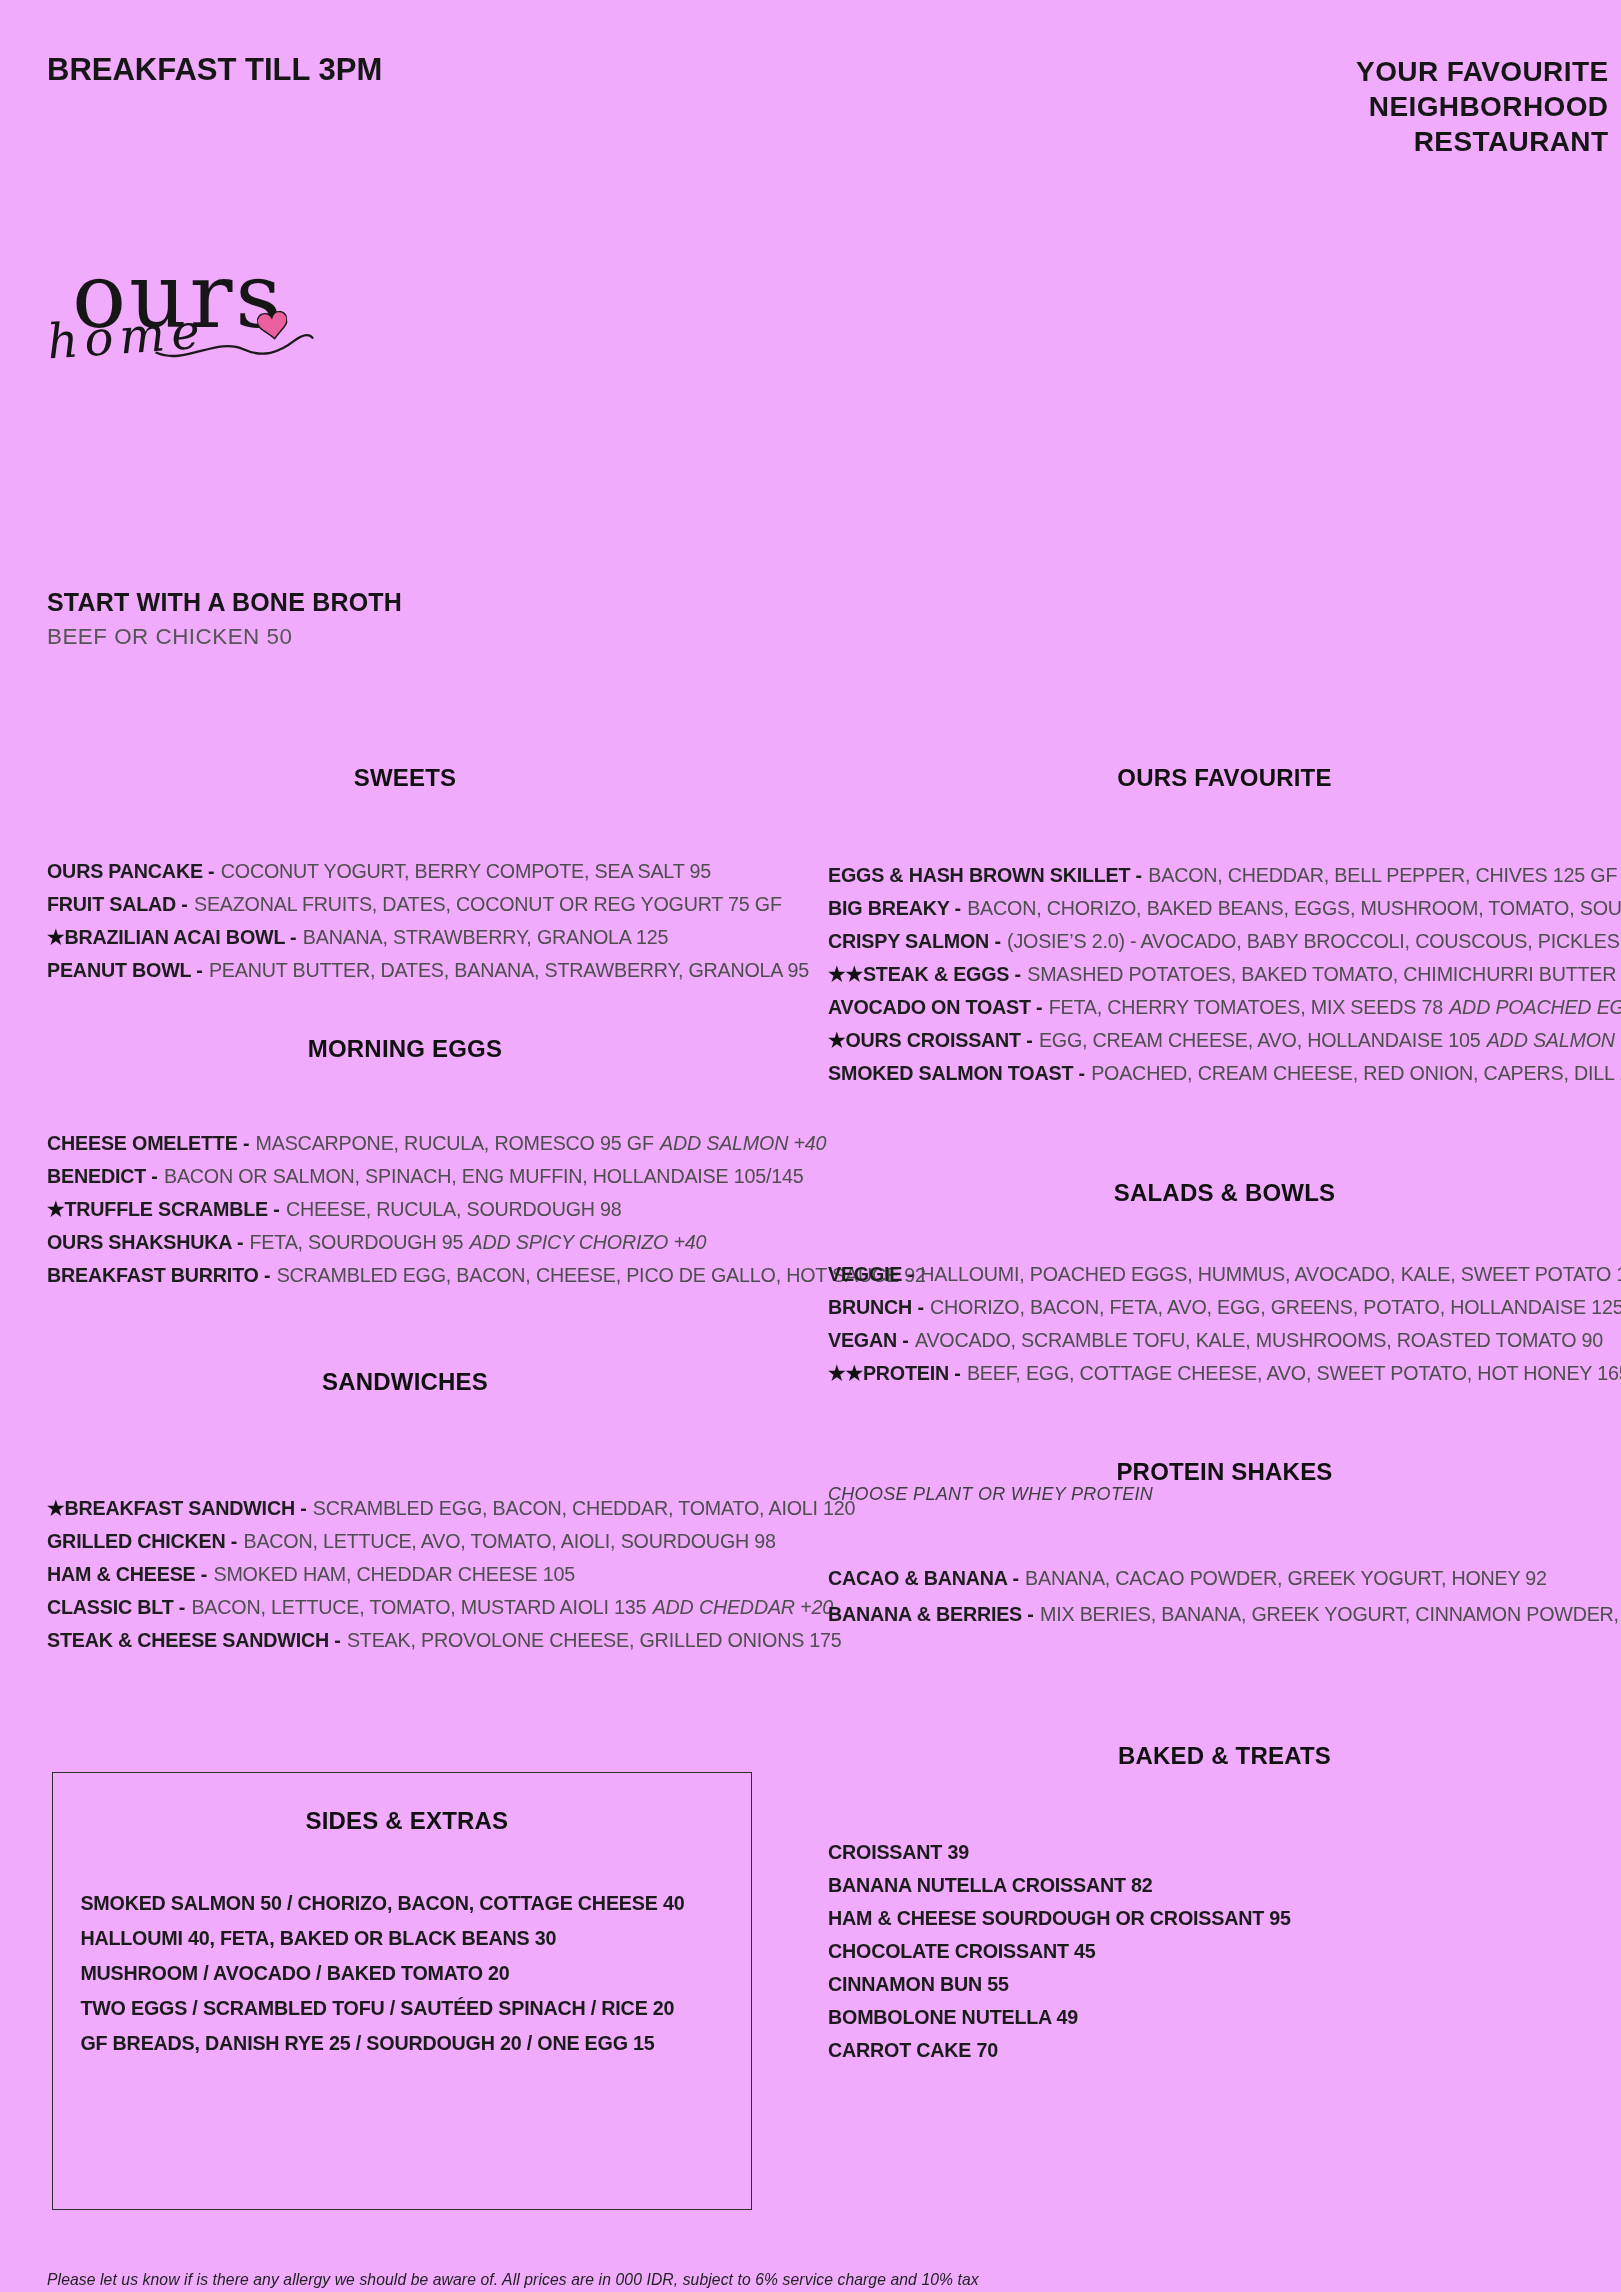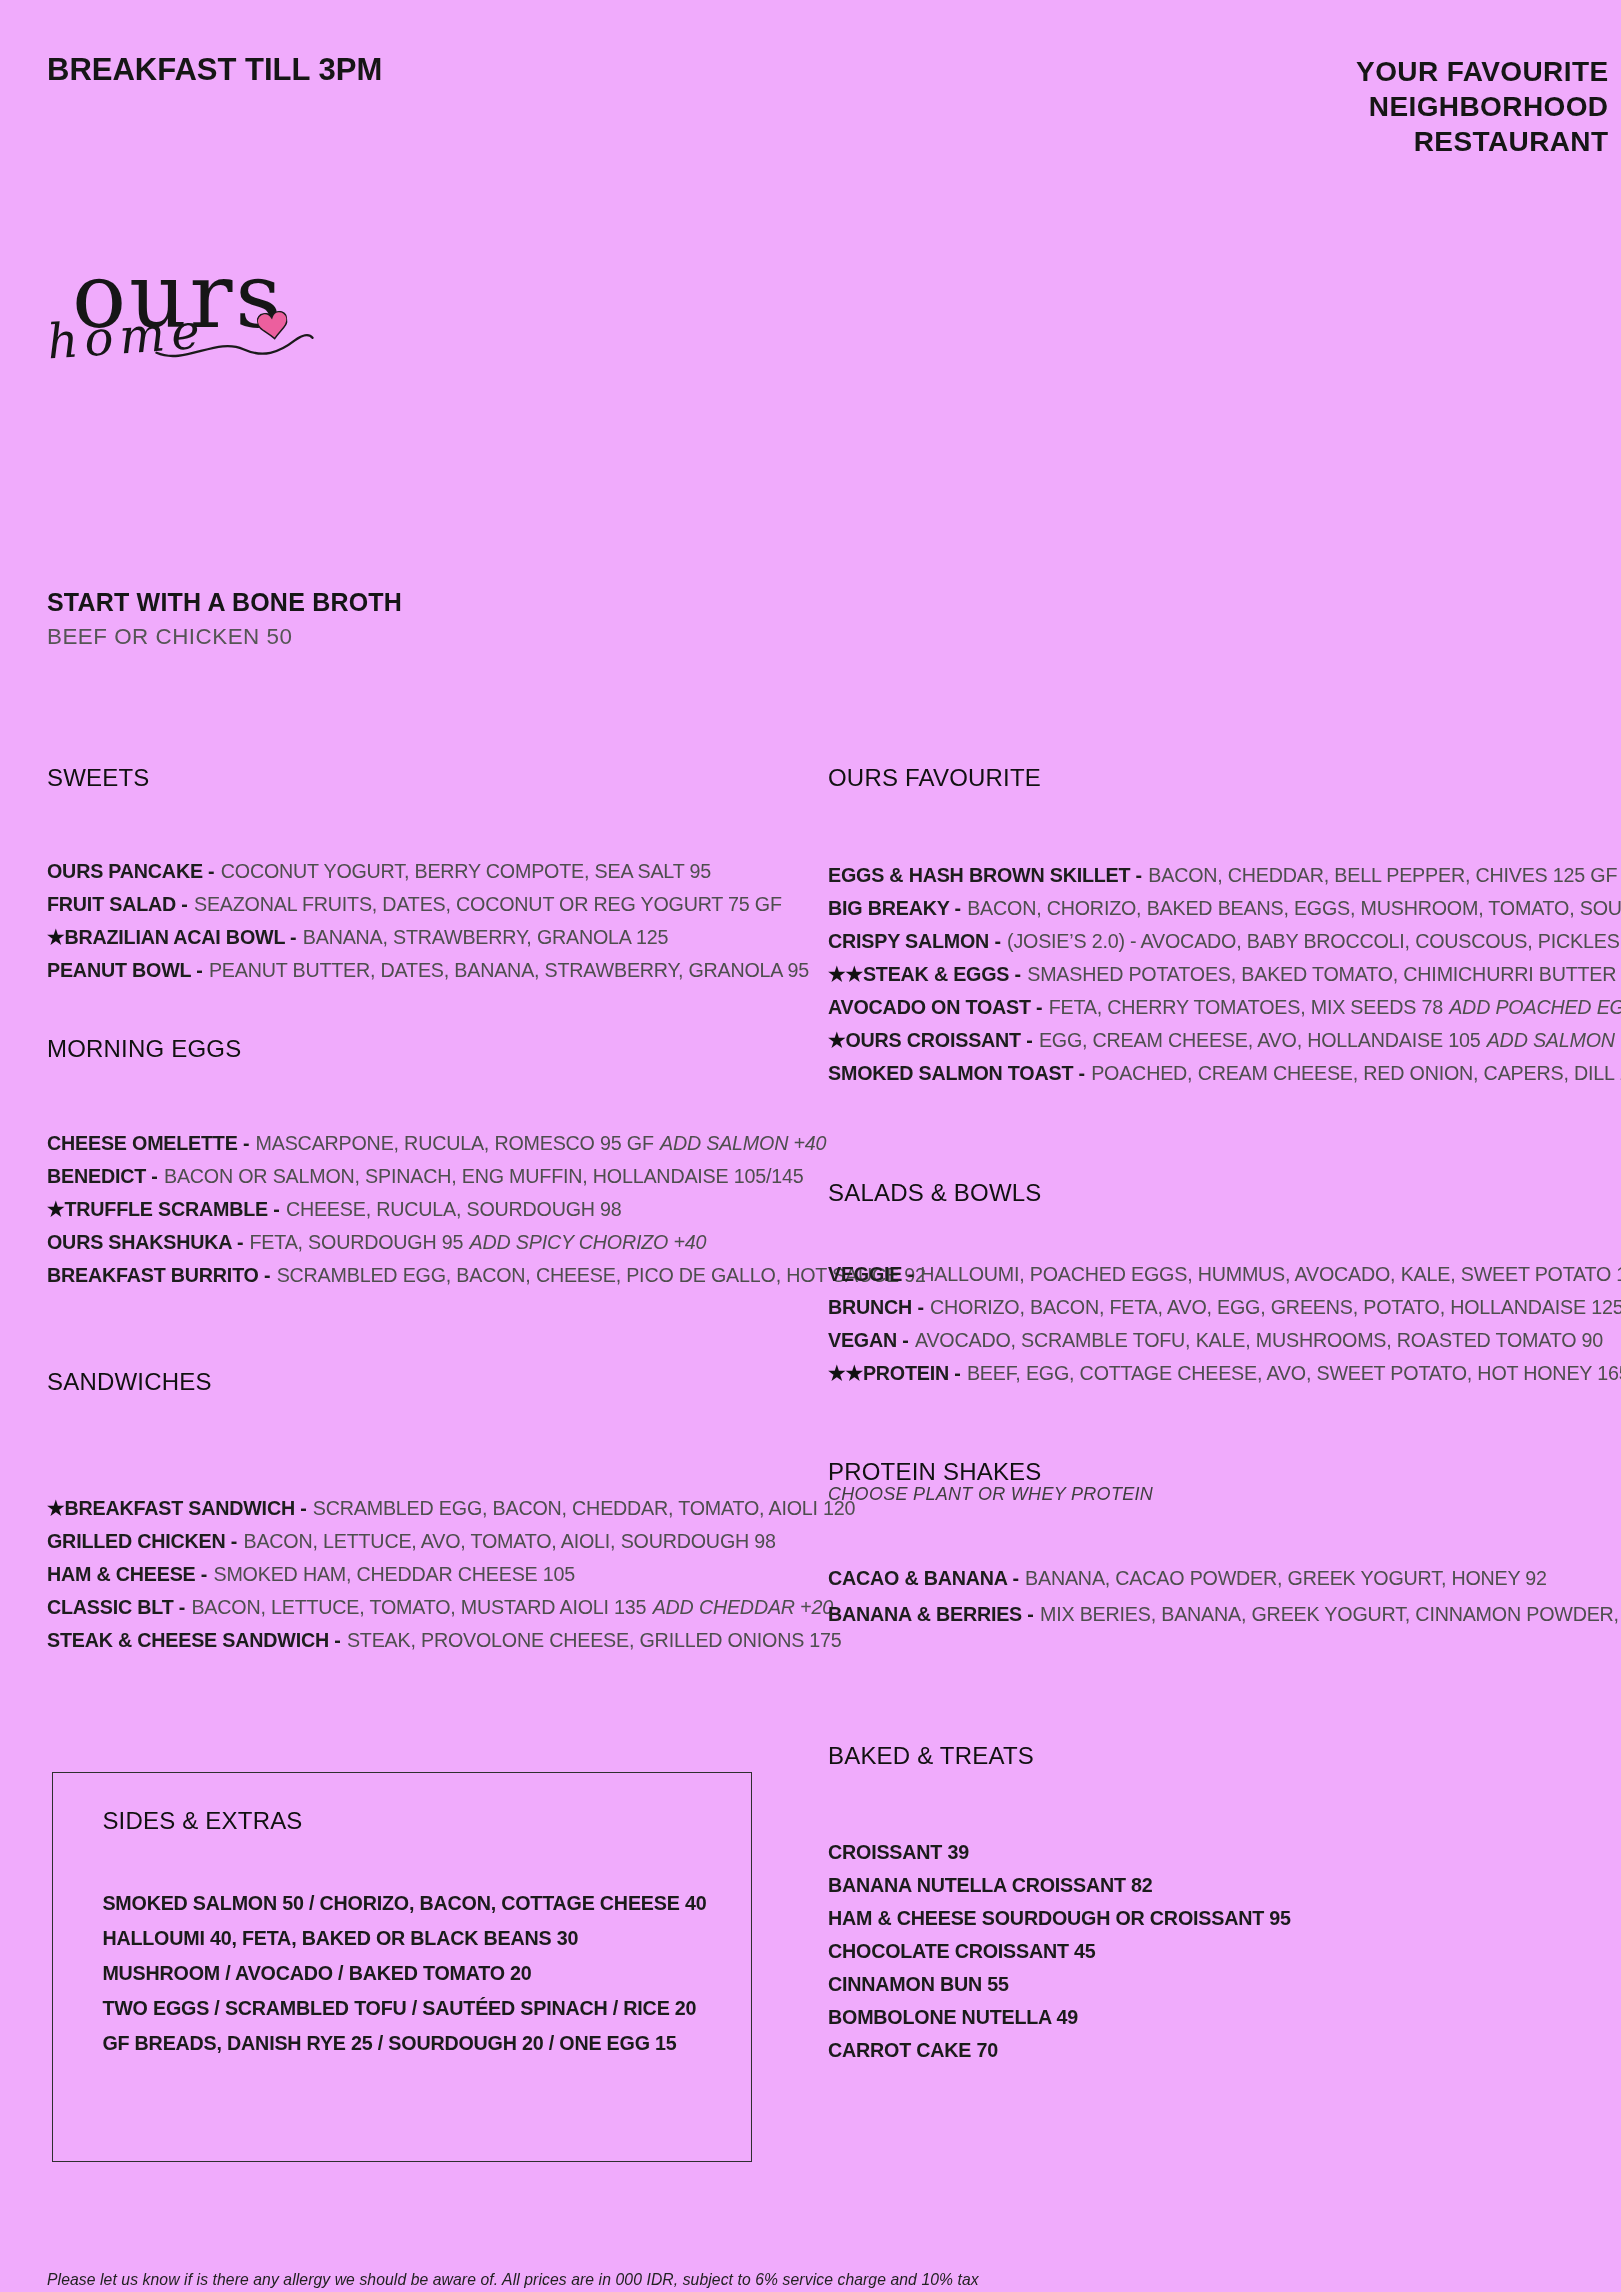--- a/index.html
+++ b/index.html
@@ -40,22 +40,22 @@
   
   .intro{position:absolute;left:47px;top:588px;}
   .intro-title{font-size:25px;font-weight:700;color:#161616;margin-bottom:7.2px;letter-spacing:0.2px;}
   .intro-sub{font-size:22.4px;color:#555555;letter-spacing:0.5px;}
   
   .col{position:absolute;top:764px;}
   #left-col{left:47px;width:716px;}
   #right-col{left:828px;width:793px;}
   .menu-section{margin:0;}
   .sec-heading{
-    font-size:24px;line-height:27px;font-weight:400;color:#111111;
-    margin:0;letter-spacing:0.2px;
+    font-size:24px;line-height:27px;font-weight:700;color:#111111;
+    margin:0;letter-spacing:0.2px;text-align:center;
   }
   .sec-subheading{
     font-size:18px;line-height:21.5px;font-style:italic;color:#3f3f3f;
     letter-spacing:0.3px;
   }
   .item-row{
     white-space:nowrap;font-size:19.7px;line-height:33px;
     letter-spacing:-0.2px;
   }
   .item-stars{color:#111111;font-weight:700;}
@@ -63,22 +63,22 @@
   .item-desc{color:#4e4e4e;margin-left:6.3px;}
   .item-note{color:#4e4e4e;margin-left:6.3px;font-style:italic;}
   .item-row.plain{font-weight:700;color:#1b1b1b;}
   
   .sec-sweets .sec-heading{margin-bottom:64px;}
   .sec-morning-eggs{margin-top:48px;} .sec-morning-eggs .sec-heading{margin-bottom:65px;}
   .sec-sandwiches{margin-top:76px;} .sec-sandwiches .sec-heading{margin-bottom:97px;}
   .sec-sides-extras{
     margin-top:115px;margin-left:5.4px;
     border:1.8px solid #2f2f2f;box-sizing:border-box;
-    width:700px;height:390px;
-    padding:34px 18px 0 49px;
+    width:700px;height:438px;
+    padding:34px 18px 0 27px;
   }
   .sec-sides-extras .sec-heading{margin-bottom:52px;}
   .sec-sides-extras .item-row{line-height:35px;}
   .sec-ours-favourite .sec-heading{margin-bottom:68px;}
   .sec-salads-bowls{margin-top:89px;} .sec-salads-bowls .sec-heading{margin-bottom:52px;}
   .sec-protein-shakes{margin-top:69px;} .sec-protein-shakes .sec-heading{margin-bottom:0px;line-height:25px;}
   .sec-protein-shakes .sec-subheading{margin-bottom:54px;}
   .sec-protein-shakes .item-row{line-height:36px;}
   .sec-baked-treats{margin-top:110px;} .sec-baked-treats .sec-heading{margin-bottom:67px;}
   

